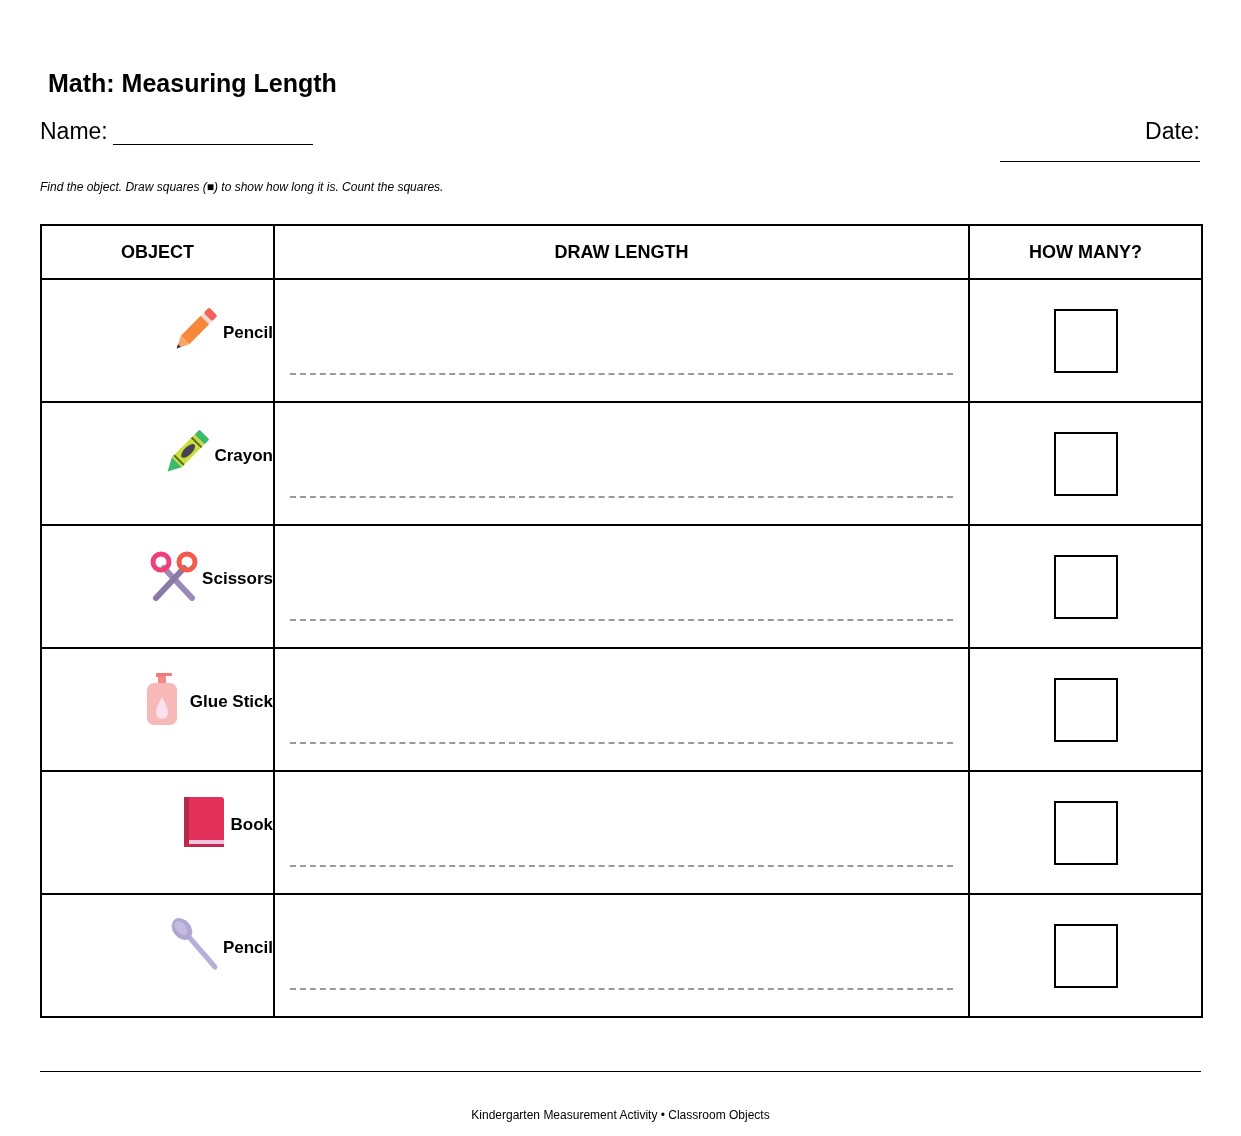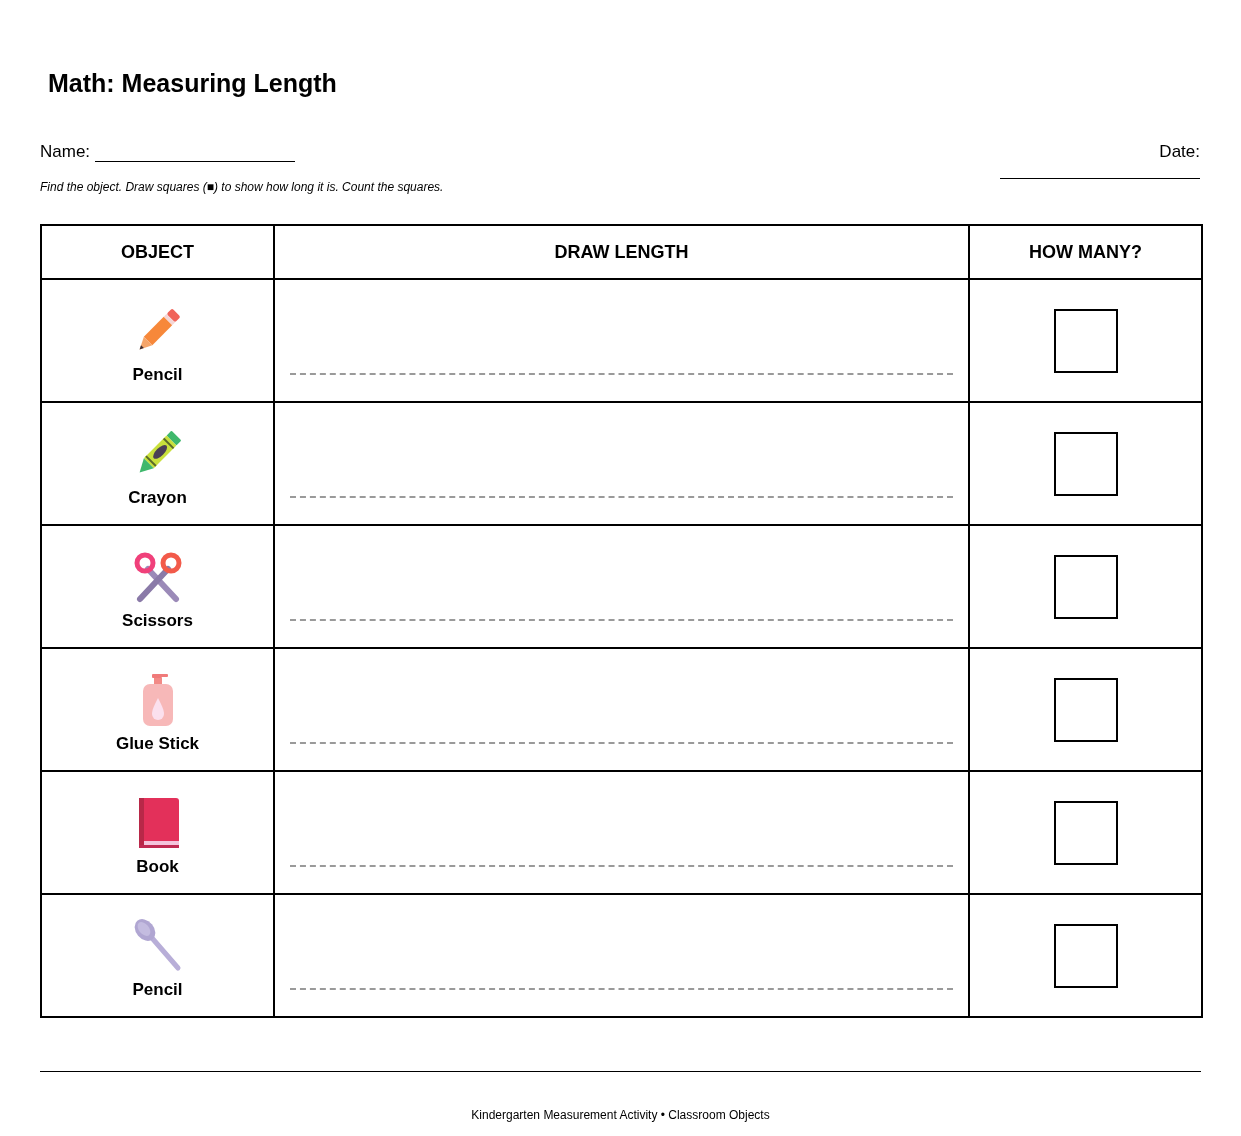--- a/index.html
+++ b/index.html
@@ -1,30 +1,30 @@
 <!DOCTYPE html>
 <html><head>
 <meta charset="utf-8">
 <style>
   html, body { margin:0; padding:0; background:#ffffff; }
   body { width:1241px; height:1136px; position:relative; font-family:"Liberation Sans", sans-serif; color:#000; }
   .page { position:absolute; left:40px; top:0; width:1160px; }
   .title { position:absolute; top:60px; left:4px; font-size:25px; font-weight:bold; margin:4px; line-height:38px; white-space:nowrap; }
-  .field-row { position:absolute; top:118px; left:0; width:1160px; height:22px; font-size:17px;margin-top:24px; }
+  .field-row { position:absolute; top:118px; left:0; width:1160px; height:22px; font-size:23px; }
   .field { position:absolute; top:0; display:flex; align-items:flex-end; white-space:nowrap; }
   .field.name { left:0; }
   .field.date { right:0;flex-direction:column; }
   .field .line { display:inline-block; width:200px; border-bottom:1px solid #000; margin-left:5px; height:16px; }
   .instructions { position:absolute; top:180px; left:0; font-size:12px; font-style:italic; white-space:nowrap; }
   table { position:absolute; top:224px; left:0; width:1161px; border-collapse:collapse; table-layout:fixed; }
   th, td { border:2px solid #000; padding:0; }
   th { height:52px; font-size:18px; font-weight:bold; text-align:center;margin-top:8px; }
   td { height:121px; }
   col.c1 { width:233px; } col.c2 { width:695px; } col.c3 { width:233px; }
-  .obj { display:flex; flex-direction:column; align-items:center; justify-content:flex-end; height:121px; box-sizing:border-box; padding-bottom:16px; }
+  .obj { display:flex; flex-direction:row; align-items:center; justify-content:flex-end; height:121px; box-sizing:border-box; padding-bottom:16px; }
   .obj svg { width:56px; height:56px; margin-bottom:6px; }
   .obj-label { font-size:17px; font-weight:bold; }
   .draw { position:relative; height:121px; }
   .dash { position:absolute; left:15px; right:15px; bottom:26px; border-bottom:2px dashed #9a9a9a; }
   .count { display:flex; align-items:center; justify-content:center; height:121px; }
   .box { width:60px; height:60px; border:2px solid #000; box-sizing:content-box; }
   .footer-line { position:absolute; top:1071px; left:40px; width:1161px; border-top:1px solid #000; }
   .footer { position:absolute; top:1108px; left:0; width:1241px; text-align:center; font-size:12px; }
 </style>
 </head>

